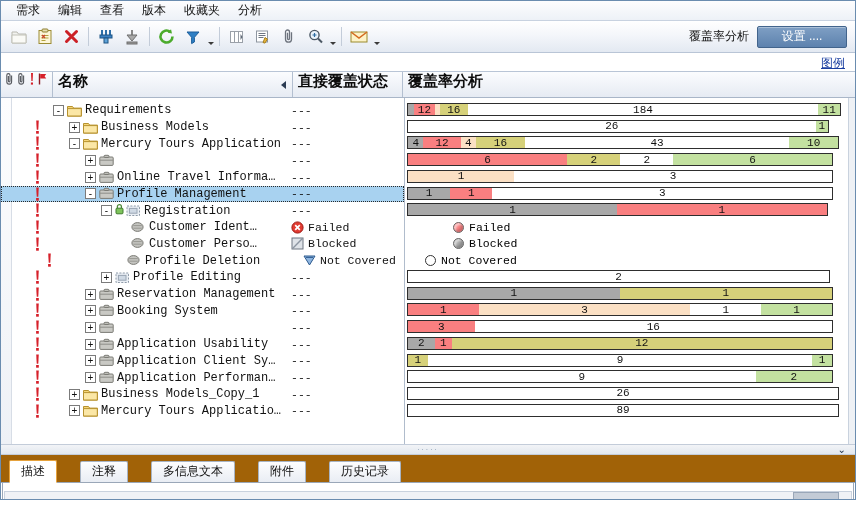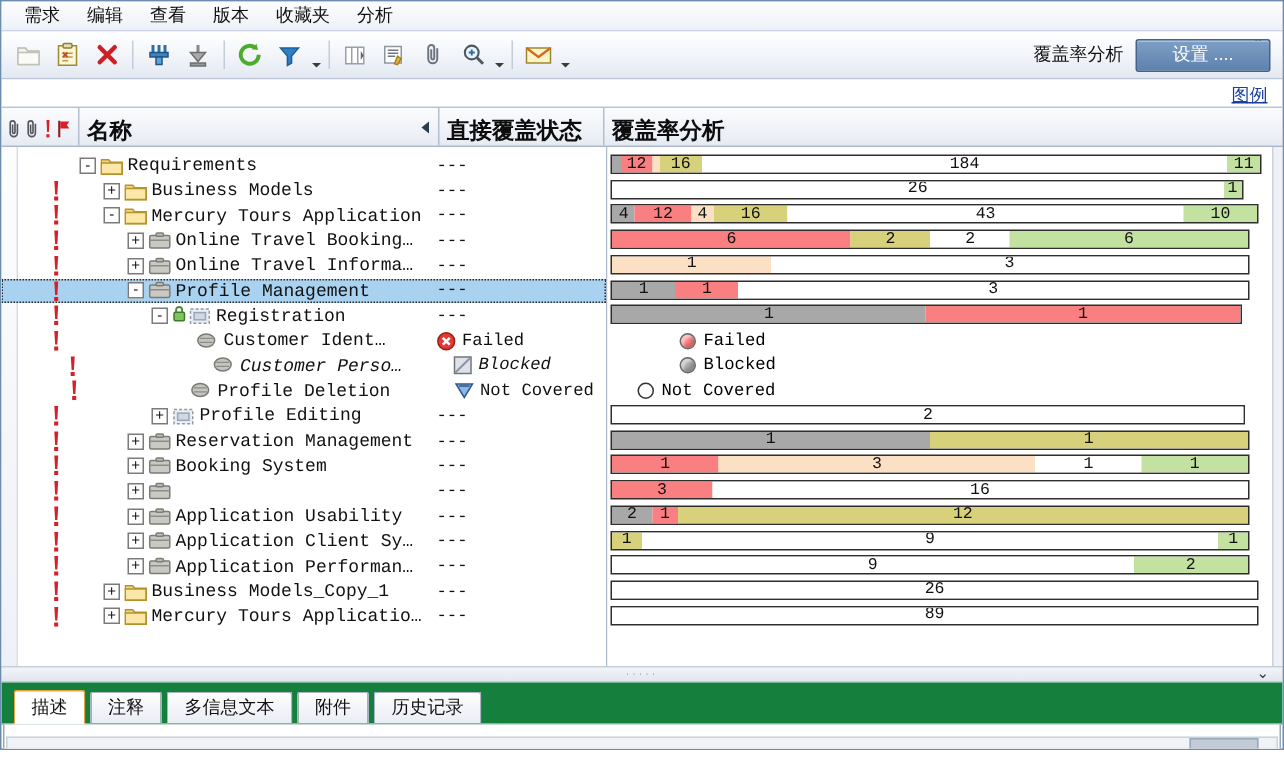--- a/index.html
+++ b/index.html
@@ -41,21 +41,21 @@
   }
 
   
   .legendbar{height:18px;background:#fff;border-bottom:1px solid #b9c5d6;position:relative;}
   .legendbar a{position:absolute;right:10px;top:2px;font-size:12px;color:#1b3fa0;
                text-decoration:underline;cursor:pointer;}
 
   
   .gridhead{height:25px;display:flex;background:linear-gradient(#fbfcfe,#e6ebf3);
             border-bottom:1px solid #a9b6c8;}
-  .gh{display:flex;align-items:flex-end;border-right:1px solid #b3bfd0;box-sizing:border-box;
+  .gh{display:flex;align-items:flex-start;border-right:1px solid #b3bfd0;box-sizing:border-box;
       font-size:15px;font-weight:bold;color:#0d0d0d;padding-left:5px;position:relative;}
   .gh-icons{width:52px;justify-content:flex-start;gap:1px;padding-left:3px;}
   .gh-name{width:240px;font-size:15px;}
   .gh-name .sortmark{position:absolute;right:6px;top:9px;width:0;height:0;
       border-top:4px solid transparent;border-bottom:4px solid transparent;border-right:5px solid #2b3b52;}
   .gh-direct{width:110px;}
   .gh-cov{flex:1;border-right:none;}
 
   
   .split{display:flex;height:346px;}
@@ -83,22 +83,22 @@
        font-family:"Liberation Mono",monospace;font-size:11px;color:#111;overflow:hidden;}
   .legrow{height:16.7px;display:flex;align-items:center;font-family:"Liberation Mono",monospace;font-size:11.5px;}
   .legdot{width:11px;height:11px;border-radius:50%;margin-right:5px;border:1px solid #555;box-sizing:border-box;}
 
   
   .splitter{height:9px;background:linear-gradient(#f2f4f7,#e2e7ee);border-top:1px solid #c3ccd9;
             border-bottom:1px solid #c3ccd9;position:relative;}
   .splitter .grip{position:absolute;left:50%;transform:translateX(-50%);top:3px;
        letter-spacing:2px;font-size:7px;color:#8fa0b5;line-height:3px;}
   .splitter .dd{position:absolute;right:9px;top:-1px;color:#21324a;font-size:10px;}
-  .tabstrip{height:27px;background:#15803d;display:flex;align-items:flex-end;padding-left:8px;
-            border-bottom:1px solid #9aa7b8;position:relative;}
+  .tabstrip{height:27px;background:#a16207;display:flex;align-items:flex-end;padding-left:8px;
+            border-bottom:1px solid #9aa7b8;position:relative;gap:20px;}
   .tab{height:20px;line-height:19px;padding:0 11px;font-size:12px;color:#111;
        background:linear-gradient(#fdfdfe,#e9edf4);border:1px solid #a8b4c4;border-bottom:none;
        border-radius:2px 2px 0 0;margin-right:3px;}
   .tab.active{background:#fff;border-color:#e6a23c #e6a23c #fff;border-bottom:1px solid #fff;
               margin-bottom:-1px;height:21px;line-height:20px;font-weight:normal;}
   .tabbody{height:19px;background:#fff;border:1px solid #9aa7b8;border-top:none;margin:0 1px;position:relative;}
 
   
   .vsb{position:absolute;right:0;top:0;width:6px;height:100%;background:#eef1f5;border-left:1px solid #c9d2de;}
   .hsb{position:absolute;left:1px;right:1px;bottom:1px;height:8px;background:#f0f2f6;border:1px solid #c9d2de;}
@@ -334,21 +334,20 @@
               <path d="M2.2 0.6h2.6l-.55 9.1h-1.5z" fill="#d6202a"></path>
               <rect x="2.1" y="11" width="2.7" height="2.7" fill="#d6202a"></rect>
             </svg></span>
           <div class="rowcontent" style="padding-left: 84px;">
             <span class="exp">+</span>
             <span class="nodeicon"><svg width="15" height="13" viewBox="0 0 15 13">
                 <rect x="0.8" y="3" width="13.4" height="8.4" rx="1" fill="#c9c9c4" stroke="#7c7c76"></rect>
                 <rect x="5" y="1.3" width="5" height="2.2" rx="1" fill="#bfbfb9" stroke="#7c7c76"></rect>
                 <path d="M0.8 6.2h13.4" stroke="#8e8e88"></path>
               </svg></span>
-            <span class="nodetext">Online Travel Booking…</span>
           </div>
           <div class="statuscell">
             <span class="stxt">---</span>
           </div>
         </div>
         <div class="row" style="position: absolute; left: 0px; right: 0px; top: 70.8px;">
           <span class="bang"><svg width="7" height="14" viewBox="0 0 7 14">
               <path d="M2.2 0.6h2.6l-.55 9.1h-1.5z" fill="#d6202a"></path>
               <rect x="2.1" y="11" width="2.7" height="2.7" fill="#d6202a"></rect>
             </svg></span>
@@ -420,21 +419,21 @@
           <div class="statuscell">
             <span style="display: inline-flex;">
               <svg width="13" height="13" viewBox="0 0 13 13">
                 <circle cx="6.5" cy="6.5" r="5.6" fill="#e23b32" stroke="#9d1a14"></circle>
                 <path d="M4.2 4.2l4.6 4.6M8.8 4.2l-4.6 4.6" stroke="#fff" stroke-width="1.7"></path>
               </svg>
             </span>
             <span class="stxt">Failed</span>
           </div>
         </div>
-        <div class="row" style="position: absolute; left: 11px; right: 0px; top: 137.6px; font-style: italic;">
+        <div class="row" style="position: absolute; left: 0px; right: 0px; top: 137.6px;">
           <span class="bang"><svg width="7" height="14" viewBox="0 0 7 14">
               <path d="M2.2 0.6h2.6l-.55 9.1h-1.5z" fill="#d6202a"></path>
               <rect x="2.1" y="11" width="2.7" height="2.7" fill="#d6202a"></rect>
             </svg></span>
           <div class="rowcontent" style="padding-left: 116px;">
             <span style="display: inline-block; width: 14px;"></span>
             <span class="nodeicon"><svg width="13" height="12" viewBox="0 0 13 12">
                 <ellipse cx="6.5" cy="6" rx="5.6" ry="4.4" fill="#c4c4c0" stroke="#7b7b75"></ellipse>
                 <path d="M2.2 4.6h8.6M2.2 7.2h8.6" stroke="#8d8d87" stroke-width=".8"></path>
               </svg></span>

